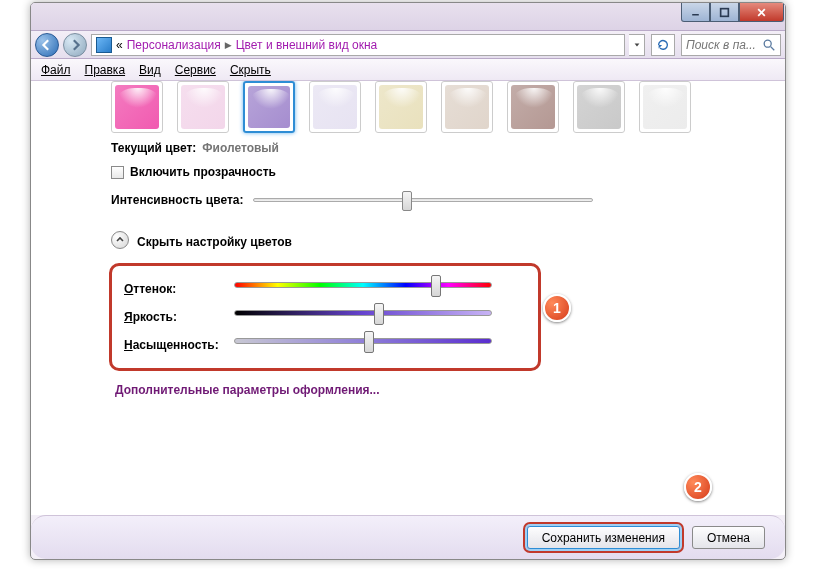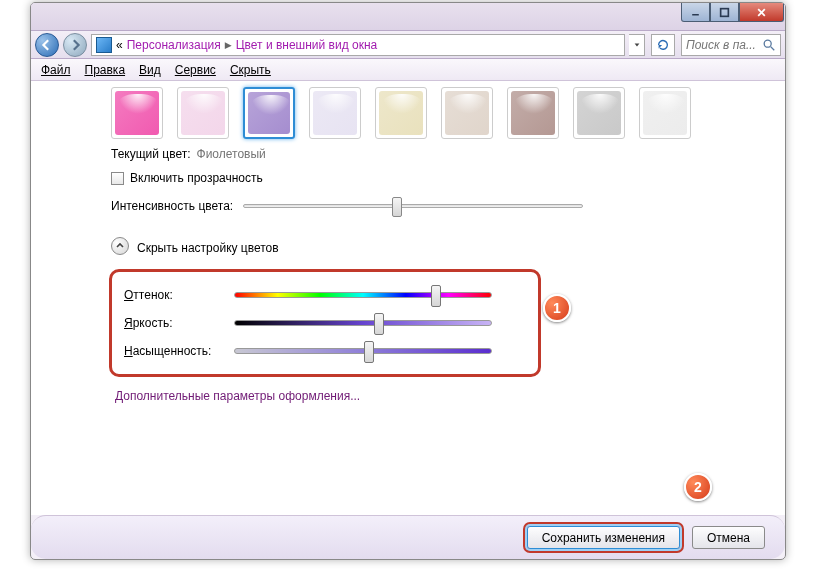--- a/index.html
+++ b/index.html
@@ -25,21 +25,21 @@
 .path-drop { width: 16px; height: 22px; border: 1px solid #a9a9a9; border-left: none; background: #fff; display: flex; align-items: center; justify-content: center; }
 .refresh { width: 24px; height: 22px; border: 1px solid #a9a9a9; background: #fff; display: flex; align-items: center; justify-content: center; color: #2a6cb5; margin-left: 2px; }
 .search { width: 100px; height: 22px; border: 1px solid #a9a9a9; background: #fff; display: flex; align-items: center; padding: 0 4px; margin-left: 2px; }
 .search input { border: none; outline: none; flex: 1; font-style: italic; color: #888; width: 70px; }
 .search .mag { width: 14px; height: 14px; color: #5a7aa0; }
 
 .menubar { height: 22px; display: flex; align-items: center; gap: 14px; padding: 0 10px; background: linear-gradient(#faf8fc,#efe9f4); border-bottom: 1px solid #cfc3d9; }
 .menubar span { text-decoration: underline; text-decoration-color: transparent; }
 .menubar span .u { text-decoration: underline; }
 
-.content { background: #fff; height: calc(100% - 28px - 28px - 22px - 44px); padding: 6px 20px 8px 60px; overflow: hidden; position: relative; }
+.content { background: #fff; height: calc(100% - 28px - 28px - 22px - 44px); padding: 0 20px 8px 60px; overflow: hidden; position: relative; font-weight: bold; }
 
 .swatches { display: flex; gap: 14px; margin-left: 20px; margin-bottom: 8px; }
 .swatch { width: 52px; height: 52px; border: 1px solid #ccc; border-radius: 3px; position: relative; overflow: hidden; }
 .swatch.sel { border: 2px solid #2e8dd5; box-shadow: 0 0 4px #69b4ee; }
 .swatch::after { content: ""; position: absolute; inset: 3px; border-radius: 3px; background: var(--c); }
 .swatch::before { content:""; position:absolute; z-index:2; left:6px; top:6px; width:40px; height:20px; border-radius:20px/12px; background: radial-gradient(ellipse at 50% 0%, rgba(255,255,255,.9), rgba(255,255,255,0) 70%); }
 
 .row-label { display: flex; gap: 6px; margin: 6px 0 10px 20px; color: #000; }
 .row-label .val { color: #757575; }
 
@@ -48,21 +48,21 @@
 
 .intensity { display:flex; align-items:center; gap:10px; margin: 0 0 24px 20px; }
 .track { flex:0 0 340px; height:4px; border:1px solid #aaa; border-radius:2px; background: linear-gradient(#ddd,#f4f4f4); position:relative; }
 .thumb { position:absolute; top:-8px; width:10px; height:20px; background: linear-gradient(#f5f5f5,#d6d6d6); border:1px solid #888; border-radius:2px; }
 
 .toggle-row { display:flex; align-items:flex-end; gap:8px; margin: 16px 0 14px 20px; }
 .toggle-circle { width:18px; height:18px; border-radius:50%; border:1px solid #8a8a8a; background: radial-gradient(circle at 30% 30%,#fff,#d5d5d5); display:flex; align-items:center; justify-content:center; }
 .toggle-circle svg { width:10px; height:10px; }
 
 .mixer { border: 3px solid #c1392b; border-radius: 10px; padding: 10px 12px 12px; margin-left: 18px; width: 432px; position:relative; }
-.mix-row { display:flex; align-items:center; margin: 6px 0 14px; }
+.mix-row { display:flex; margin: 6px 0 14px; }
 .mix-row:last-child { margin-bottom: 4px; }
 .mix-label { width: 110px; }
 .mix-track { width: 258px; height: 6px; border-radius: 3px; position: relative; border:1px solid #999; }
 .hue { background: linear-gradient(90deg,#ff0000,#ffff00,#00ff00,#00ffff,#0000ff,#ff00ff,#ff0000); }
 .sat { background: linear-gradient(90deg,#c8c8d3,#8f7fd8,#5a2ecf); }
 .bri { background: linear-gradient(90deg,#000,#6644cf,#c8b4f5); }
 .mix-thumb { position:absolute; top:-8px; width:10px; height:22px; background: linear-gradient(#f5f5f5,#d6d6d6); border:1px solid #777; border-radius:2px; }
 
 .link { color: #701a75; margin: 12px 0 0 24px; display: inline-block; }
 

